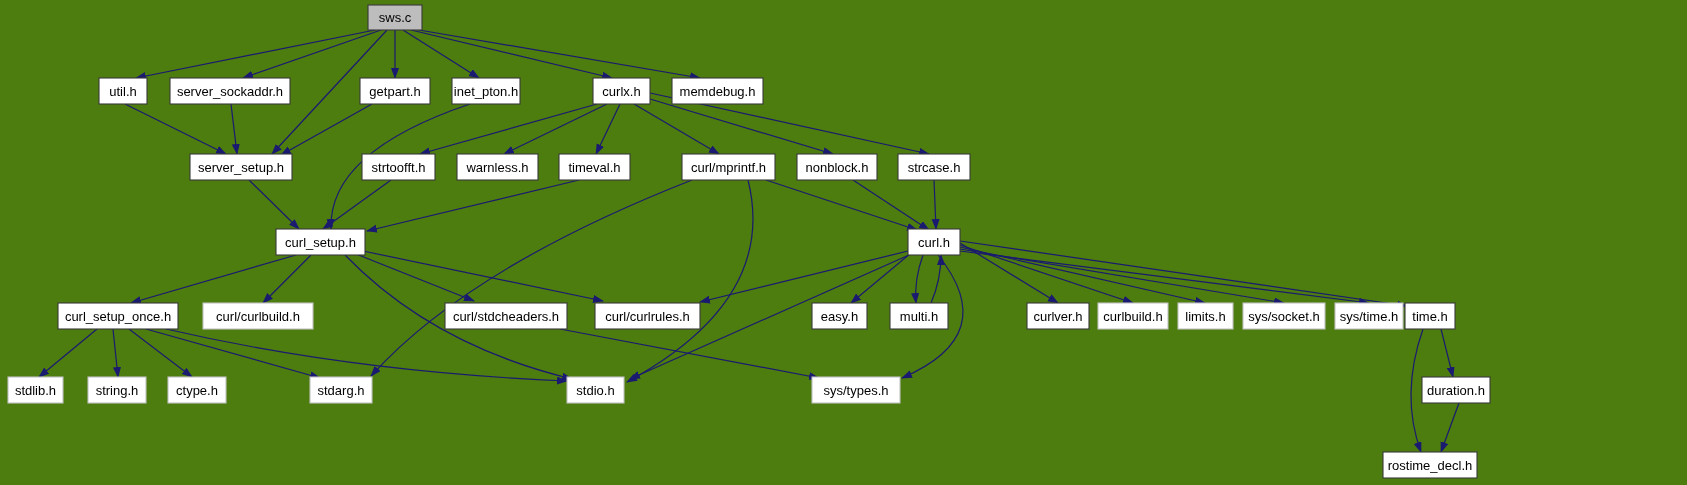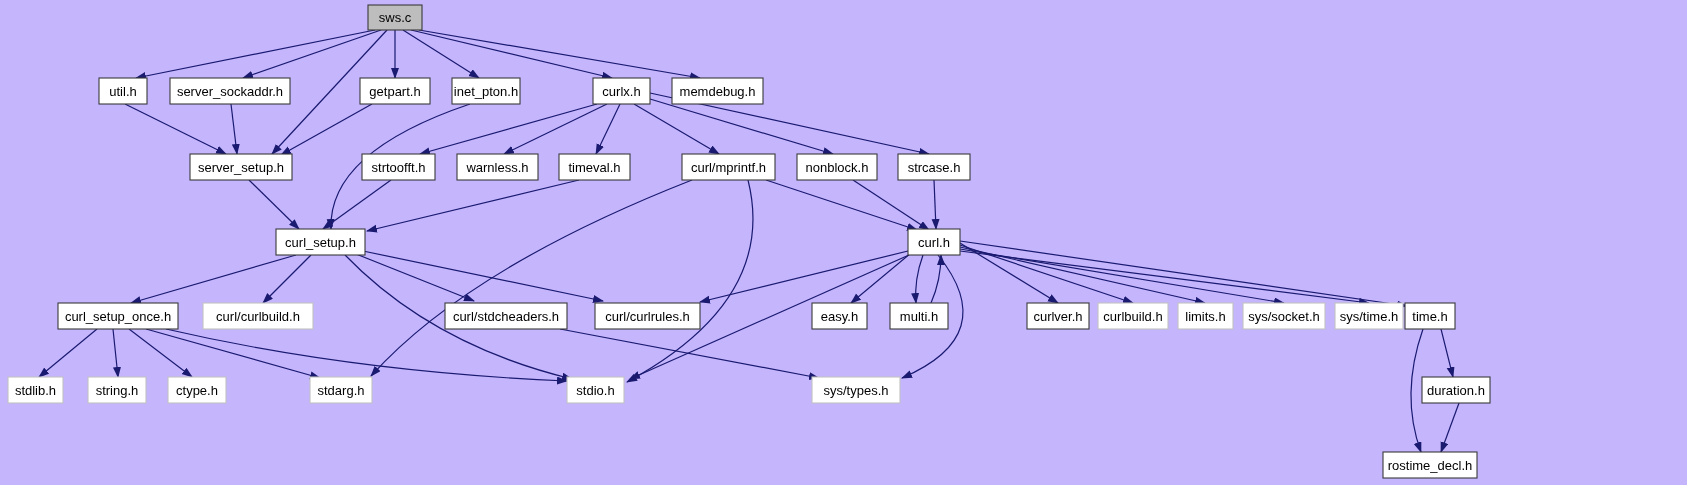--- a/index.html
+++ b/index.html
@@ -4,21 +4,21 @@
 <style>
   html, body {
     margin: 0;
     padding: 0;
     background: #ffffff;
   }
   .canvas-wrap {
     position: relative;
     width: 1687px;
     height: 485px;
-    background: #c4b5fd;
+    background: #4d7c0f;
     font-family: "Liberation Sans", sans-serif;
   }
   svg text.node-label {
     font-family: "Liberation Sans", sans-serif;
     font-size: 13px;
     fill: #000000;
   }
   svg path.edge {
     fill: none;
     stroke-width: 1.2px;

